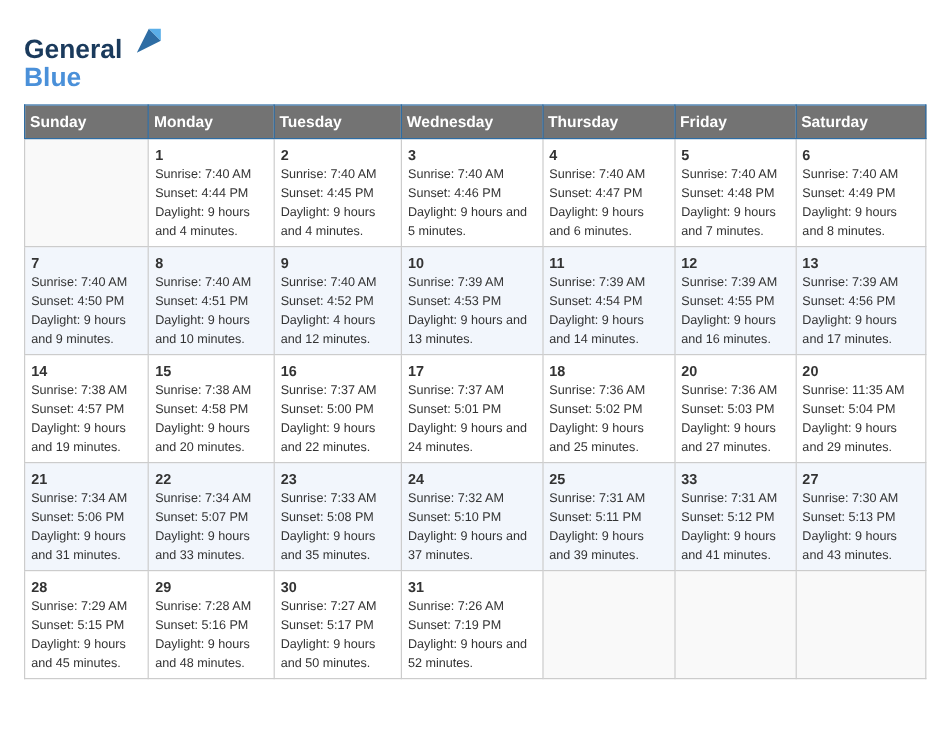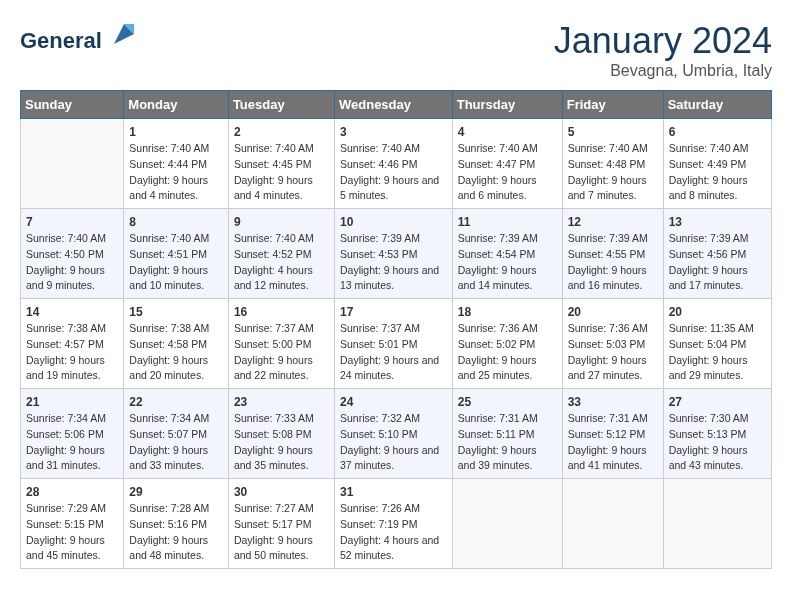--- a/index.html
+++ b/index.html
@@ -8,20 +8,21 @@
       background: #fff;
       width: 792px;
       min-height: 612px;
       padding: 20px;
     }
     .header {
       display: flex;
       justify-content: space-between;
       align-items: flex-start;
       margin-bottom: 10px;
+      flex-direction: column;
     }
     .logo {
       display: flex;
       align-items: center;
     }
     .logo-text {
       font-size: 22px;
       font-weight: bold;
       color: #1a3a5c;
       line-height: 1.1;
@@ -86,25 +87,22 @@
   <div class="logo">
     <div>
       <div style="display:flex;align-items:center;">
         <span class="logo-text">General
           <svg class="logo-icon" viewBox="0 0 28 28" xmlns="http://www.w3.org/2000/svg">
             <polygon points="4,24 14,4 24,14" fill="#2e6da4"></polygon>
             <polygon points="14,4 24,14 24,4" fill="#5aaee8"></polygon>
           </svg>
         </span>
       </div>
+      <div class="logo-text" style="color:#4a90d9;">Blue</div>
     </div>
-  </div>
-  <div class="title-block">
-    <div class="calendar-title">January 2024</div>
-    <div class="calendar-subtitle">Bevagna, Umbria, Italy</div>
   </div>
 </div>
 
 <table>
   <thead>
     <tr>
     <th>Sunday</th>
         <th>Monday</th>
         <th>Tuesday</th>
         <th>Wednesday</th>
@@ -147,19 +145,19 @@
         <td><span class="day-num">23</span><span>Sunrise: 7:33 AM</span><br><span>Sunset: 5:08 PM</span><br><span>Daylight: 9 hours and 35 minutes.</span></td>
         <td><span class="day-num">24</span><span>Sunrise: 7:32 AM</span><br><span>Sunset: 5:10 PM</span><br><span>Daylight: 9 hours and 37 minutes.</span></td>
         <td><span class="day-num">25</span><span>Sunrise: 7:31 AM</span><br><span>Sunset: 5:11 PM</span><br><span>Daylight: 9 hours and 39 minutes.</span></td>
         <td><span class="day-num">33</span><span>Sunrise: 7:31 AM</span><br><span>Sunset: 5:12 PM</span><br><span>Daylight: 9 hours and 41 minutes.</span></td>
         <td><span class="day-num">27</span><span>Sunrise: 7:30 AM</span><br><span>Sunset: 5:13 PM</span><br><span>Daylight: 9 hours and 43 minutes.</span></td>
       </tr>
       <tr>
         <td><span class="day-num">28</span><span>Sunrise: 7:29 AM</span><br><span>Sunset: 5:15 PM</span><br><span>Daylight: 9 hours and 45 minutes.</span></td>
         <td><span class="day-num">29</span><span>Sunrise: 7:28 AM</span><br><span>Sunset: 5:16 PM</span><br><span>Daylight: 9 hours and 48 minutes.</span></td>
         <td><span class="day-num">30</span><span>Sunrise: 7:27 AM</span><br><span>Sunset: 5:17 PM</span><br><span>Daylight: 9 hours and 50 minutes.</span></td>
-        <td><span class="day-num">31</span><span>Sunrise: 7:26 AM</span><br><span>Sunset: 7:19 PM</span><br><span>Daylight: 4 hours and 52 minutes.</span></td>
+        <td><span class="day-num">31</span><span>Sunrise: 7:26 AM</span><br><span>Sunset: 7:19 PM</span><br><span>Daylight: 9 hours and 52 minutes.</span></td>
         <td class="empty"></td>
         <td class="empty"></td>
         <td class="empty"></td>
       </tr>
     </tbody>
 </table>
 
 </body></html>

